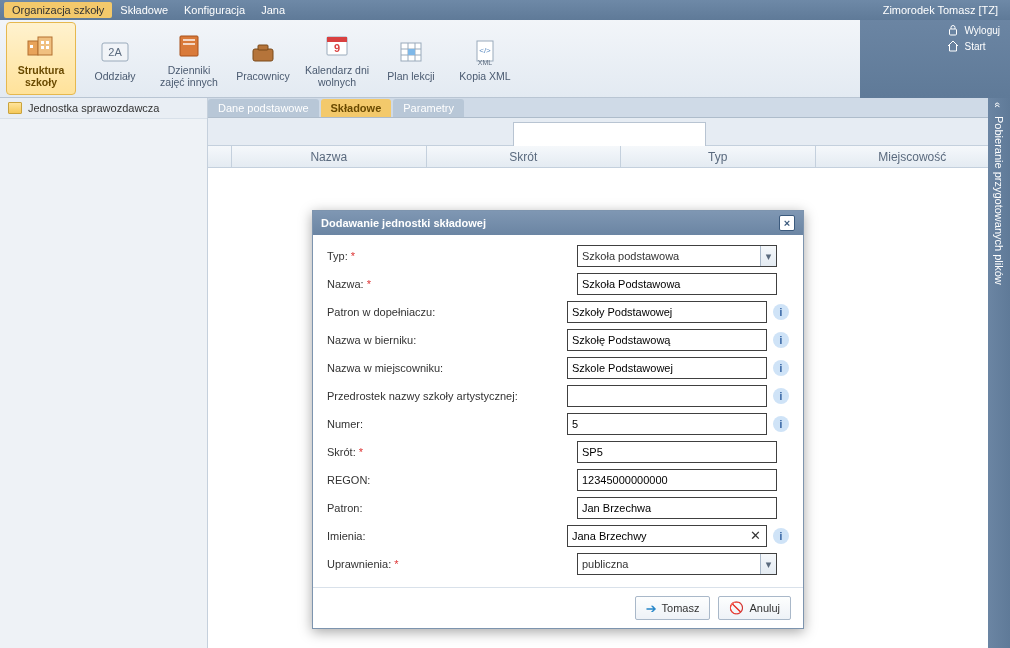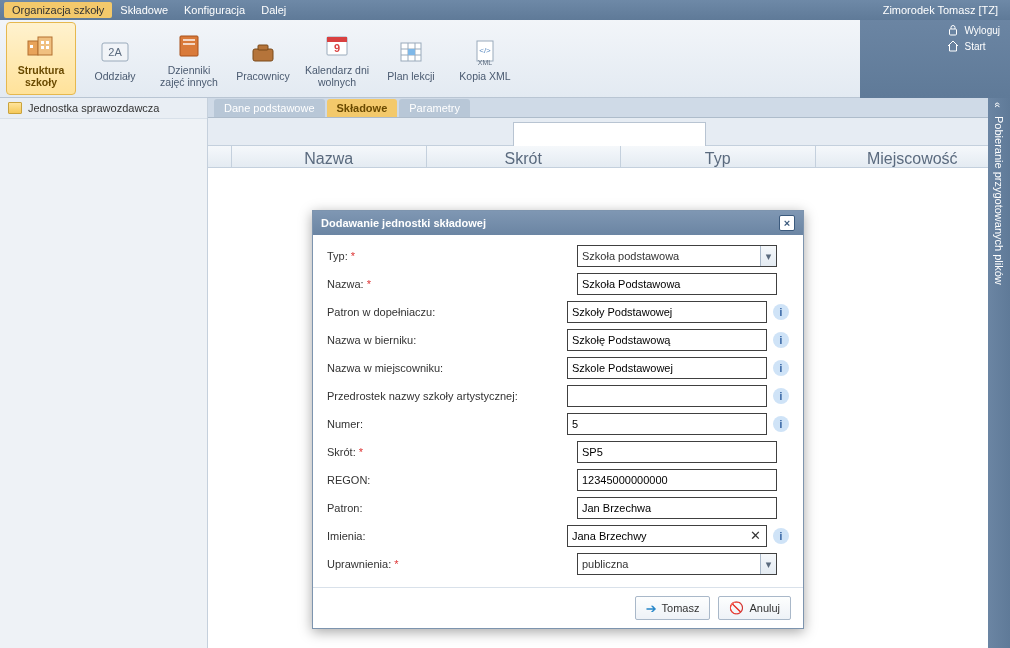--- a/index.html
+++ b/index.html
@@ -27,32 +27,32 @@
 .ribbon { position: relative; z-index:1; background: linear-gradient(#f2f5f9,#e3eaf2); margin-right: 150px; border-right: none; }
 .menubar { position: relative; z-index:2; }
 
 
 .workspace { position: absolute; top: 98px; left:0; right:0; bottom:0; display:flex; }
 .sidebar { width: 208px; background: #eef2f6; border-right: 1px solid #c5d0dc; }
 .sidebar .tree-item { display:flex; align-items:center; gap:6px; padding: 4px 8px; background: #e9eef4; border-bottom:1px solid #d8e0e9; cursor:pointer; }
 .sidebar .tree-item .fld { width:14px; height:12px; background: linear-gradient(#ffe49b,#f5c95a); border:1px solid #caa33c; border-radius:1px; }
 
 .main { flex:1; background:#d8e2ed; display:flex; flex-direction:column; position:relative; }
-.tab-row { height:20px; display:flex; align-items:flex-end; gap:2px; padding-left:6px; background:#cfdae7; border-bottom:1px solid #aebccb; }
+.tab-row { height:20px; display:flex; align-items:flex-end; gap:2px; background:#cfdae7; border-bottom:1px solid #aebccb; }
 .tab-row .tab { padding:3px 10px; font-size:11px; background:#b8c7d7; color:#fff; border-radius:3px 3px 0 0; cursor:pointer;}
 .tab-row .tab.active { background:#f3c96b; color:#6a4a00; font-weight:bold; }
 
 .toolbar { height:28px; display:flex; align-items:center; padding:4px 8px; gap:6px; background:#e6ecf3; border-bottom:1px solid #c4d0dd;flex-direction:column; }
 .search { flex:0 0 200px; height:20px; border:1px solid #b8c4d2; background:#fff; padding:2px 6px; color:#999; font-style:italic; }
 .add-btn { height:22px; border:2px solid #d93030; background:#fff; padding:2px 8px; display:flex; align-items:center; gap:4px; cursor:pointer; color:#555; font-size:11px; }
 .add-btn .plus { color:#3a9c3a; font-weight:bold; font-size:14px; }
 .print-btn { margin-left:auto; height:22px; border:1px solid #c4d0dd; background:#f4f7fb; padding:2px 8px; display:flex; align-items:center; gap:4px; cursor:pointer; color:#555; }
 
 .grid-head { height:22px; display:flex; background:linear-gradient(#f5f8fb,#e4ebf2); border-bottom:1px solid #c4d0dd; }
-.grid-head .col { flex:1; border-right:1px solid #c4d0dd; text-align:center; font-size:16px; color:#5a6a7e; padding:4px 0; }
+.grid-head .col { flex:1; border-right:1px solid #c4d0dd; text-align:center; font-size:12px; color:#5a6a7e; padding:4px 0; }
 .grid-head .col:first-child { flex:0 0 24px; }
 .grid-body { flex:1; background:#fff; }
 
 
 .right-panel { position:absolute; top:98px; right:0; bottom:0; width:22px; background:linear-gradient(90deg,#6b85a3,#5f7a98); color:#fff; writing-mode:vertical-rl; text-orientation:mixed; display:flex; align-items:center; justify-content:flex-start; padding-top:18px; font-size:11px; cursor:pointer; }
 .right-panel .chev { position:absolute; top:4px; left:4px; font-size:10px; }
 
 
 .modal { position:absolute; left:312px; top:210px; width:492px; background:#fff; border:1px solid #7d94ae; box-shadow:0 3px 12px rgba(0,0,0,0.35); z-index:50; }
 .modal .m-title { height:24px; background:linear-gradient(#7f97b3,#6b85a3); color:#fff; font-weight:bold; font-size:11px; padding:5px 8px; display:flex; align-items:center; }
@@ -76,21 +76,21 @@
 .btn .ic-cancel { color:#d9534f; font-size:12px; }
 
 </style>
 </head>
 <body>
 
 <div class="menubar">
   <div class="menu-item active">Organizacja szkoły</div>
   <div class="menu-item">Składowe</div>
   <div class="menu-item">Konfiguracja</div>
-  <div class="menu-item">Dalej</div>
+  <div class="menu-item">Jana</div>
   <div class="spacer"></div>
   <div class="user">Zimorodek Tomasz [TZ]</div>
 </div>
 
 <div class="darkband"></div>
 
 <div class="right-links">
   <a href="#">
     <span class="ic">
       <svg width="12" height="12" viewBox="0 0 12 12">

